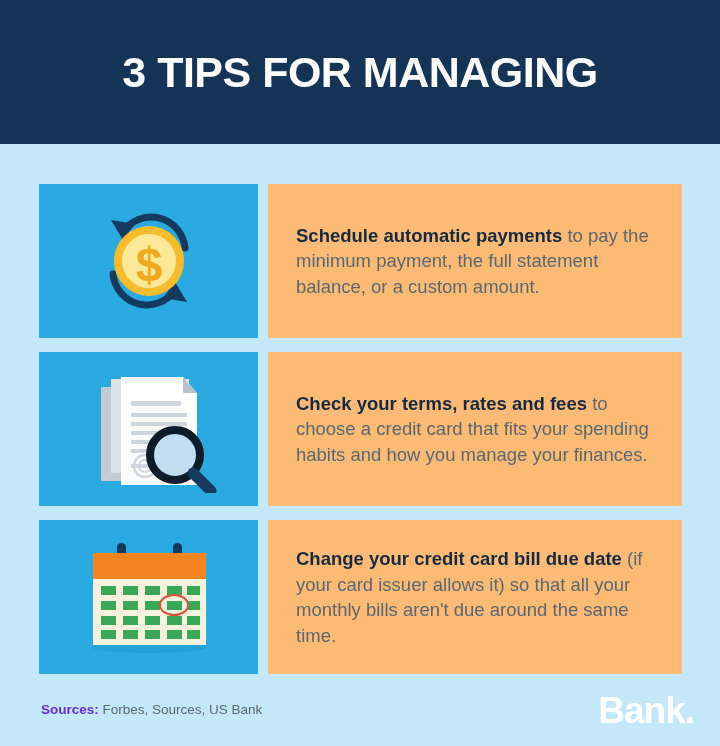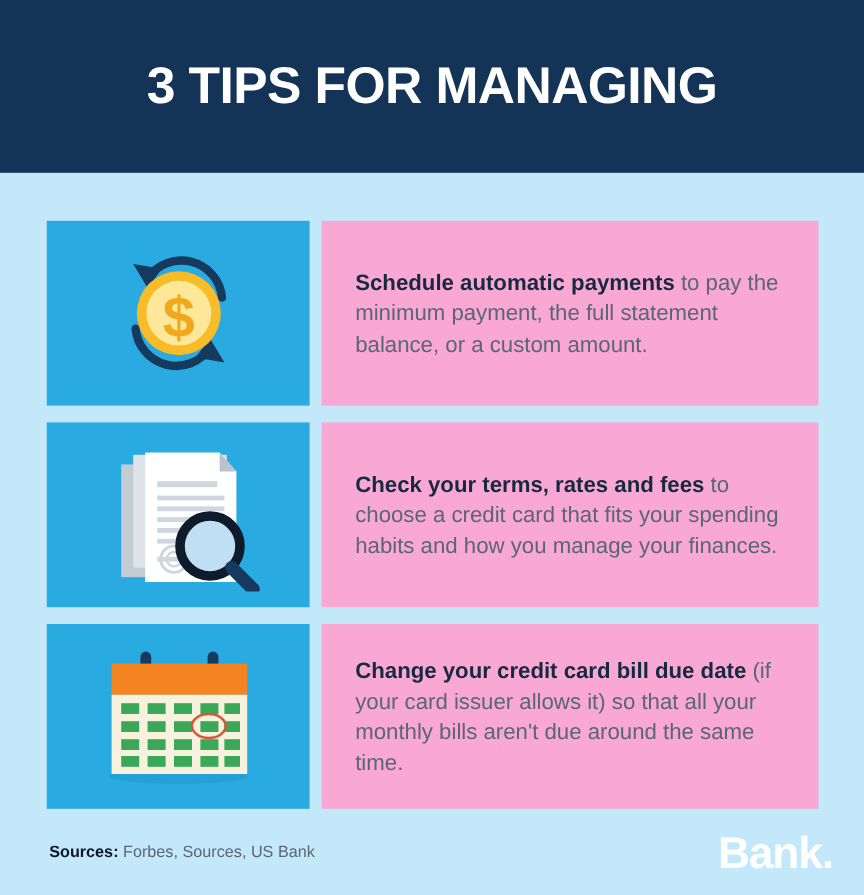--- a/index.html
+++ b/index.html
@@ -61,21 +61,21 @@
     width: 219px;
     background: #29aae1;
     display: flex;
     align-items: center;
     justify-content: center;
     flex: 0 0 219px;
   }
   .text-panel {
     flex: 1 1 auto;
     margin-left: 10px;
-    background: #f9a8d4;
+    background: #fdba74;
     display: flex;
     align-items: center;
   }
   .tip-text {
     padding: 0 30px 0 28px;
     color: #5a6670;
     font-size: 18.5px;
     line-height: 25.5px;
     font-family: "Liberation Sans", sans-serif;
   }
@@ -96,21 +96,21 @@
   }
   .sources {
     position: absolute;
     left: 41px;
     top: 14px;
     font-size: 13.5px;
     color: #5a6670;
     font-family: "Liberation Sans", sans-serif;
   }
   .sources b {
-    color: #0f172a;
+    color: #6d28d9;
     font-weight: bold;
   }
   .brand {
     position: absolute;
     right: 26px;
     top: 2px;
     font-size: 37px;
     font-weight: bold;
     color: #ffffff;
     letter-spacing: -1px;

